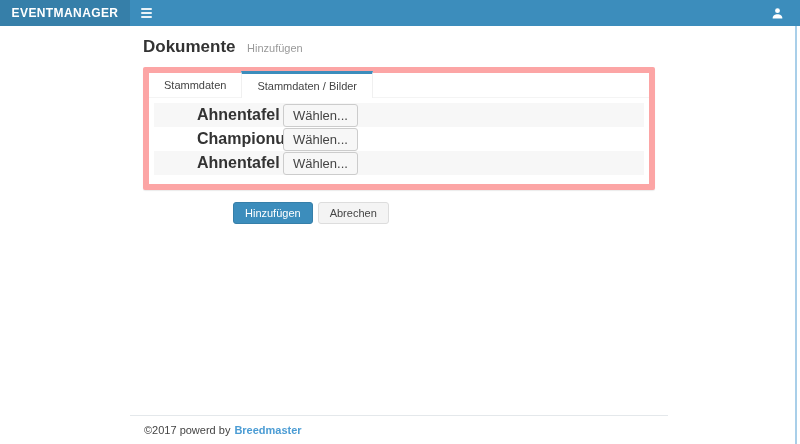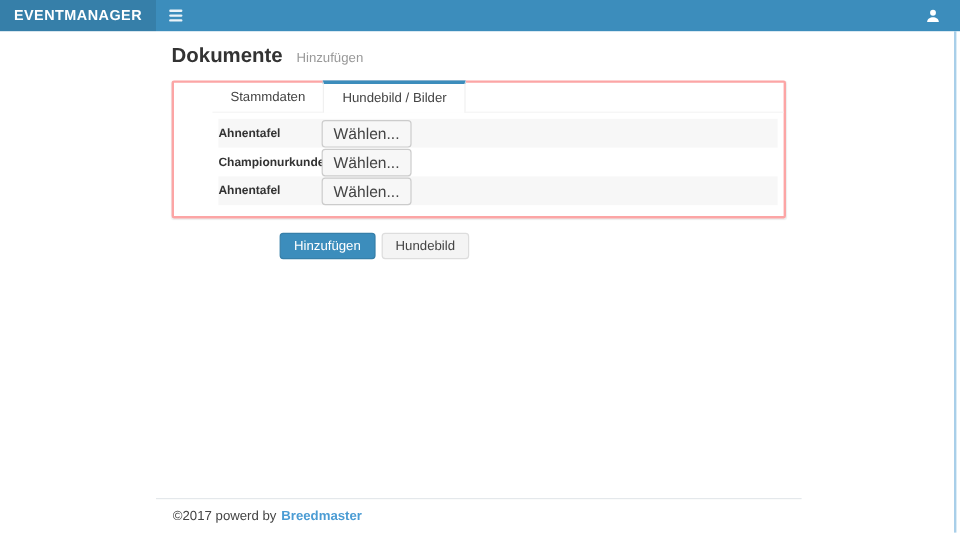--- a/index.html
+++ b/index.html
@@ -51,43 +51,43 @@
   .main {
     position: absolute; left: 130px; top: 26px; width: 670px; height: 389px;
     background: #fff; padding: 11px 13px;
   }
   .page-header { margin-bottom: 10px; }
   .page-title { display: inline; font-size: 17px; font-weight: bold; color: #333; }
   .page-subtitle { display: inline; font-size: 11px; color: #999; margin-left: 7px; }
 
   .tab-box {
     width: 512px; background: #fff;
-    border: 2px solid #fca5a5; border-radius: 2px;
+    border: 6px solid #fca5a5; border-radius: 2px;
     box-shadow: 0 1px 1px rgba(0,0,0,0.08);
-    padding-left: 32px;
   }
   .tab-nav { display: flex; height: 25px; border-bottom: 1px solid #f4f4f4; }
   .tab {
     display: flex; align-items: center; padding: 0 15px;
     font-size: 11px; color: #444; cursor: pointer; background: transparent;
   }
   .tab.active {
     background: #fff;
     border-left: 1px solid #f0f0f0; border-right: 1px solid #f0f0f0;
     border-top: 3px solid #3c8dbc;
     margin-top: -2px; margin-bottom: -1px;
     position: relative; z-index: 2;
   }
   .tab-content { padding: 5px 5px 9px 5px; }
   .form-row { display: flex; align-items: center; height: 24px; }
   .form-row.striped { background: #f7f7f7; }
   .form-label {
     width: 86px; flex: none; 
-    font-size: 10px; font-weight: bold; color: #333; padding-right: 5px;
+    font-size: 16px; font-weight: bold; color: #333; padding-right: 5px;
     white-space: nowrap;
+    margin-left: 43px;
   }
   .file-btn {
     font-family: "Liberation Sans", sans-serif;
     font-size: 13px; color: #444;
     background: #f7f7f7; border: 1px solid #ccc; border-radius: 3px;
     padding: 3px 9px; cursor: pointer;
   }
 
   .actions { margin-top: 12px; margin-left: 90px; display: flex; gap: 5px; }
   .btn {
@@ -140,41 +140,41 @@
 
   <div class="main">
     <div class="page-header">
       <h1 class="page-title">Dokumente</h1>
       <span class="page-subtitle">Hinzufügen</span>
     </div>
 
     <div class="tab-box">
       <div class="tab-nav">
         <div class="tab">Stammdaten</div>
-        <div class="tab active">Hundebild / Bilder</div>
+        <div class="tab active">Stammdaten / Bilder</div>
       </div>
       <div class="tab-content">
         <div class="form-row striped">
           <label class="form-label">Ahnentafel</label>
           <button class="file-btn">Wählen...</button>
         </div>
         <div class="form-row">
           <label class="form-label">Championurkunde</label>
           <button class="file-btn">Wählen...</button>
         </div>
         <div class="form-row striped">
           <label class="form-label">Ahnentafel</label>
           <button class="file-btn">Wählen...</button>
         </div>
       </div>
     </div>
 
     <div class="actions">
       <button class="btn btn-primary">Hinzufügen</button>
-      <button class="btn btn-default">Hundebild</button>
+      <button class="btn btn-default">Abrechen</button>
     </div>
   </div>
 
   <div class="footer">
     <span>©2017 powerd by</span>
     <a>Breedmaster</a>
   </div>
 
   <div class="right-edge"></div>
 </div>

